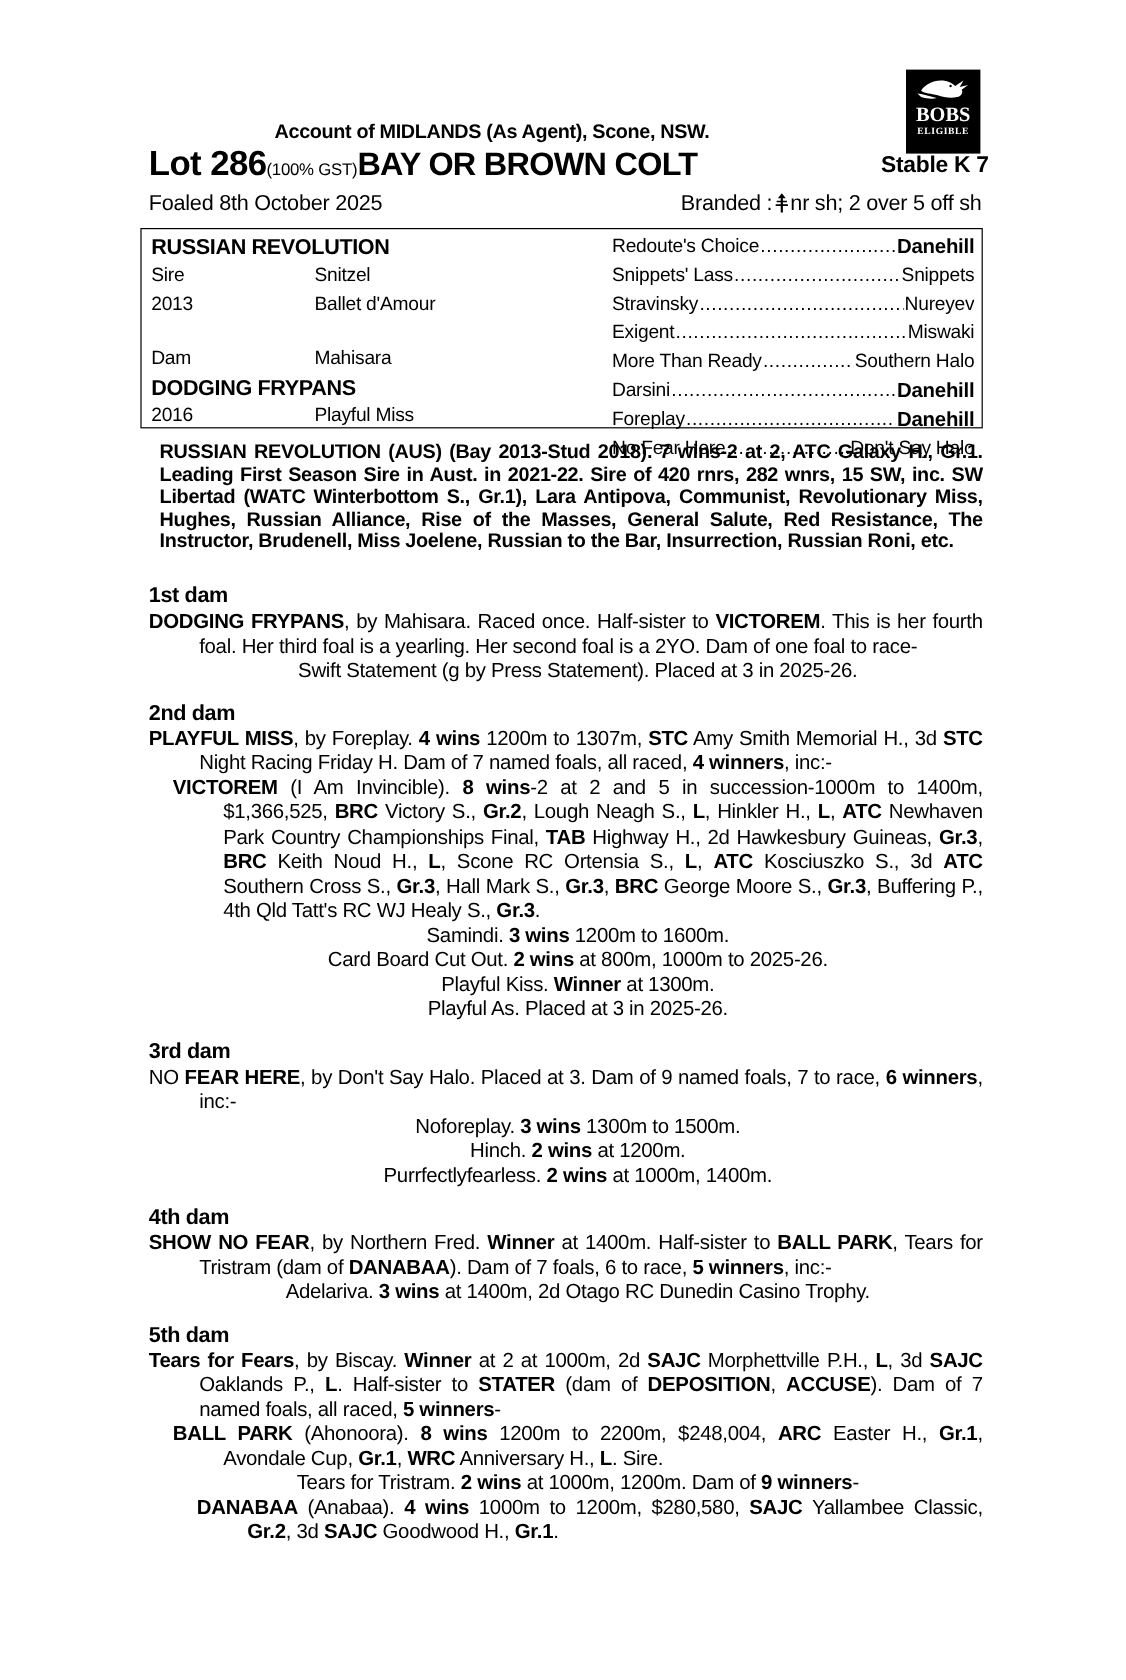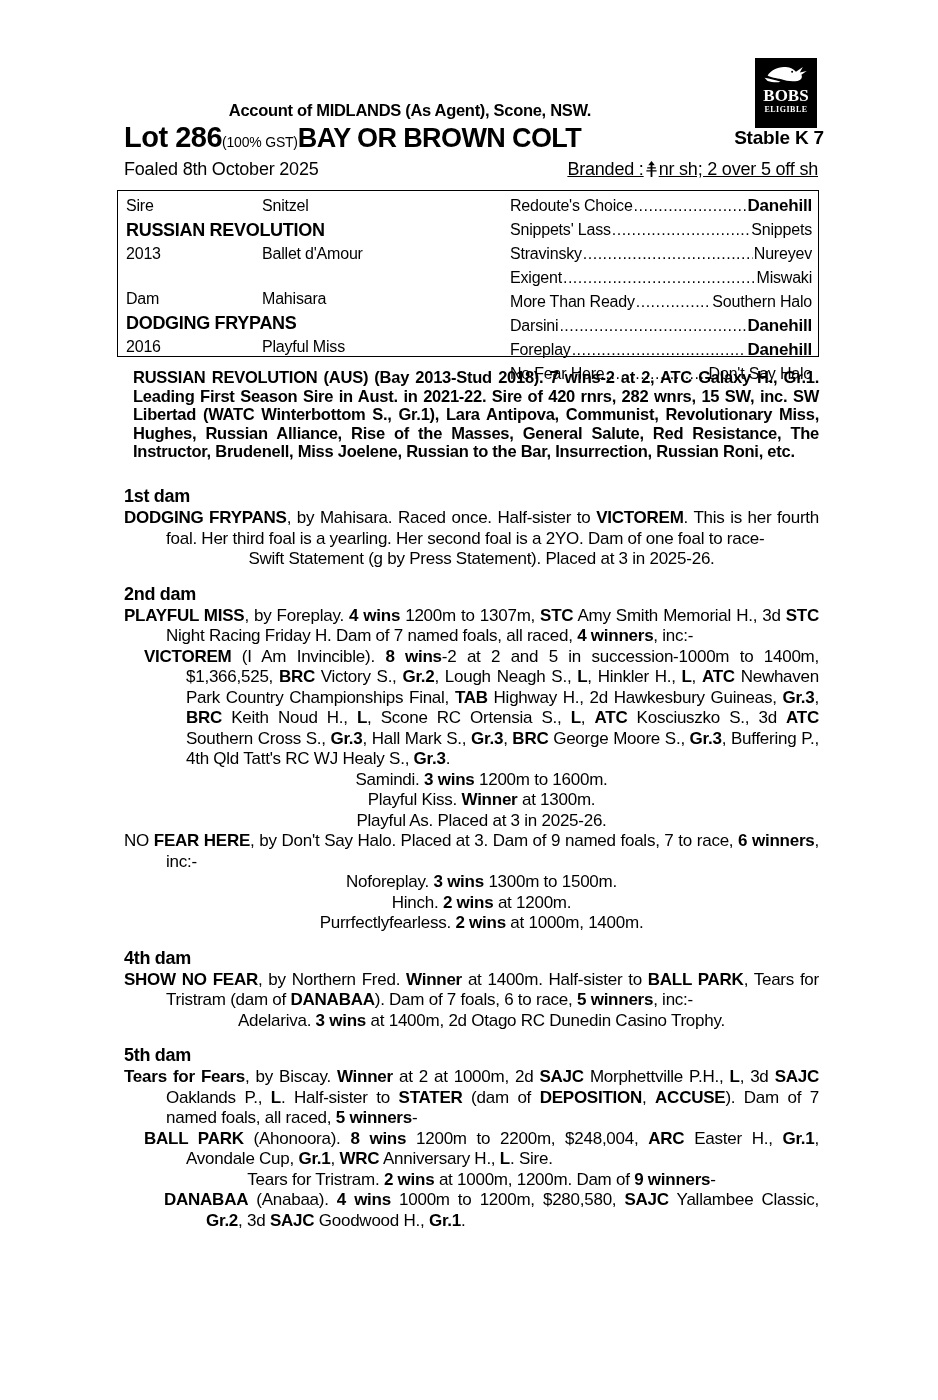--- a/index.html
+++ b/index.html
@@ -110,21 +110,20 @@
     top: 159px;
     width: 694px;
     font-size: 18px;
     letter-spacing: -0.2px;
   }
   .foaled-row .right {
     position: absolute;
     right: 0;
     top: 0;
     white-space: nowrap;
-    text-decoration: underline;
   }
   .brand-glyph {
     display: inline-block;
     width: 13px;
     height: 18px;
     vertical-align: -3px;
     margin: 0 1px;
   }
 
   
@@ -275,22 +274,22 @@
     <span class="right">
       <span>Branded :</span><svg class="brand-glyph" viewBox="0 0 13 18">
           <path d="M6.5 1 L3.2 5.2 L5.6 5.2 L5.6 7.2 L2.2 7.2 L2.2 8.6 L5.6 8.6 L5.6 10.2 L1.4 10.2 L1.4 11.6 L5.6 11.6 L5.6 17 L7.4 17 L7.4 11.6 L11.6 11.6 L11.6 10.2 L7.4 10.2 L7.4 8.6 L10.8 8.6 L10.8 7.2 L7.4 7.2 L7.4 5.2 L9.8 5.2 Z" fill="#000000"></path>
         </svg><span>nr sh; 2 over 5 off sh</span>
     </span>
   </div>
 
   <div class="ped-box">
     <div class="ped-inner">
       <div class="ped-left">
+        <div class="ped-line tall">RUSSIAN REVOLUTION</div>
         <div class="ped-line"><span class="ped-col-a">Sire</span><span>Snitzel</span></div>
-        <div class="ped-line tall">RUSSIAN REVOLUTION</div>
         <div class="ped-line"><span class="ped-col-a">2013</span><span>Ballet d'Amour</span></div>
         <div class="ped-spacer"></div>
         <div class="ped-line"><span class="ped-col-a">Dam</span><span>Mahisara</span></div>
         <div class="ped-line tall">DODGING FRYPANS</div>
         <div class="ped-line"><span class="ped-col-a">2016</span><span>Playful Miss</span></div>
       </div>
       <div class="ped-right" id="ped-right">
           <div class="leader">
             <span class="nm">Redoute's Choice </span>
             <span class="dots">........................................................................................................................</span>
@@ -338,22 +337,24 @@
   <div class="sire-summary" id="sire-summary">RUSSIAN REVOLUTION (AUS) (Bay 2013-Stud 2018). 7 wins-2 at 2, ATC Galaxy H., Gr.1. Leading First Season Sire in Aust. in 2021-22. Sire of 420 rnrs, 282 wnrs, 15 SW, inc. SW Libertad (WATC Winterbottom S., Gr.1), Lara Antipova, Communist, Revolutionary Miss, Hughes, Russian Alliance, Rise of the Masses, General Salute, Red Resistance, The Instructor, Brudenell, Miss Joelene, Russian to the Bar, Insurrection, Russian Roni, etc.</div>
 
   <div class="dam-sections" id="dam-sections">
       <div class="dam-head">1st dam</div>
       <div class="p hang"><b>DODGING FRYPANS</b>, by Mahisara. Raced once. Half-sister to <b>VICTOREM</b>. This is her fourth foal. Her third foal is a yearling. Her second foal is a 2YO. Dam of one foal to race-</div>
       <div class="p lvl1 nojust">Swift Statement (g by Press Statement). Placed at 3 in 2025-26.</div>
       <div class="dam-head">2nd dam</div>
       <div class="p hang"><b>PLAYFUL MISS</b>, by Foreplay. <b>4 wins</b> 1200m to 1307m, <b>STC</b> Amy Smith Memorial H., 3d <b>STC</b> Night Racing Friday H. Dam of 7 named foals, all raced, <b>4 winners</b>, inc:-</div>
       <div class="p lvl1"><b>VICTOREM</b> (I Am Invincible). <b>8 wins</b>-2 at 2 and 5 in succession-1000m to 1400m, $1,366,525, <b>BRC</b> Victory S., <b>Gr.2</b>, Lough Neagh S., <b>L</b>, Hinkler H., <b>L</b>, <b>ATC</b> Newhaven Park Country Championships Final, <b>TAB</b> Highway H., 2d Hawkesbury Guineas, <b>Gr.3</b>, <b>BRC</b> Keith Noud H., <b>L</b>, Scone RC Ortensia S., <b>L</b>, <b>ATC</b> Kosciuszko S., 3d <b>ATC</b> Southern Cross S., <b>Gr.3</b>, Hall Mark S., <b>Gr.3</b>, <b>BRC</b> George Moore S., <b>Gr.3</b>, Buffering P., 4th Qld Tatt's RC WJ Healy S., <b>Gr.3</b>.</div>
       <div class="p lvl1 nojust">Samindi. <b>3 wins</b> 1200m to 1600m.</div>
+      <div class="p lvl1 nojust">Card Board Cut Out. <b>2 wins</b> at 800m, 1000m to 2025-26.</div>
       <div class="p lvl1 nojust">Playful Kiss. <b>Winner</b> at 1300m.</div>
       <div class="p lvl1 nojust">Playful As. Placed at 3 in 2025-26.</div>
+      <div class="dam-head">3rd dam</div>
       <div class="p hang">NO <b>FEAR HERE</b>, by Don't Say Halo. Placed at 3. Dam of 9 named foals, 7 to race, <b>6 winners</b>, inc:-</div>
       <div class="p lvl1 nojust">Noforeplay. <b>3 wins</b> 1300m to 1500m.</div>
       <div class="p lvl1 nojust">Hinch. <b>2 wins</b> at 1200m.</div>
       <div class="p lvl1 nojust">Purrfectlyfearless. <b>2 wins</b> at 1000m, 1400m.</div>
       <div class="dam-head">4th dam</div>
       <div class="p hang"><b>SHOW NO FEAR</b>, by Northern Fred. <b>Winner</b> at 1400m. Half-sister to <b>BALL PARK</b>, Tears for Tristram (dam of <b>DANABAA</b>). Dam of 7 foals, 6 to race, <b>5 winners</b>, inc:-</div>
       <div class="p lvl1 nojust">Adelariva. <b>3 wins</b> at 1400m, 2d Otago RC Dunedin Casino Trophy.</div>
       <div class="dam-head">5th dam</div>
       <div class="p hang"><b>Tears for Fears</b>, by Biscay. <b>Winner</b> at 2 at 1000m, 2d <b>SAJC</b> Morphettville P.H., <b>L</b>, 3d <b>SAJC</b> Oaklands P., <b>L</b>. Half-sister to <b>STATER</b> (dam of <b>DEPOSITION</b>, <b>ACCUSE</b>). Dam of 7 named foals, all raced, <b>5 winners</b>-</div>
       <div class="p lvl1"><b>BALL PARK</b> (Ahonoora). <b>8 wins</b> 1200m to 2200m, $248,004, <b>ARC</b> Easter H., <b>Gr.1</b>, Avondale Cup, <b>Gr.1</b>, <b>WRC</b> Anniversary H., <b>L</b>. Sire.</div>

